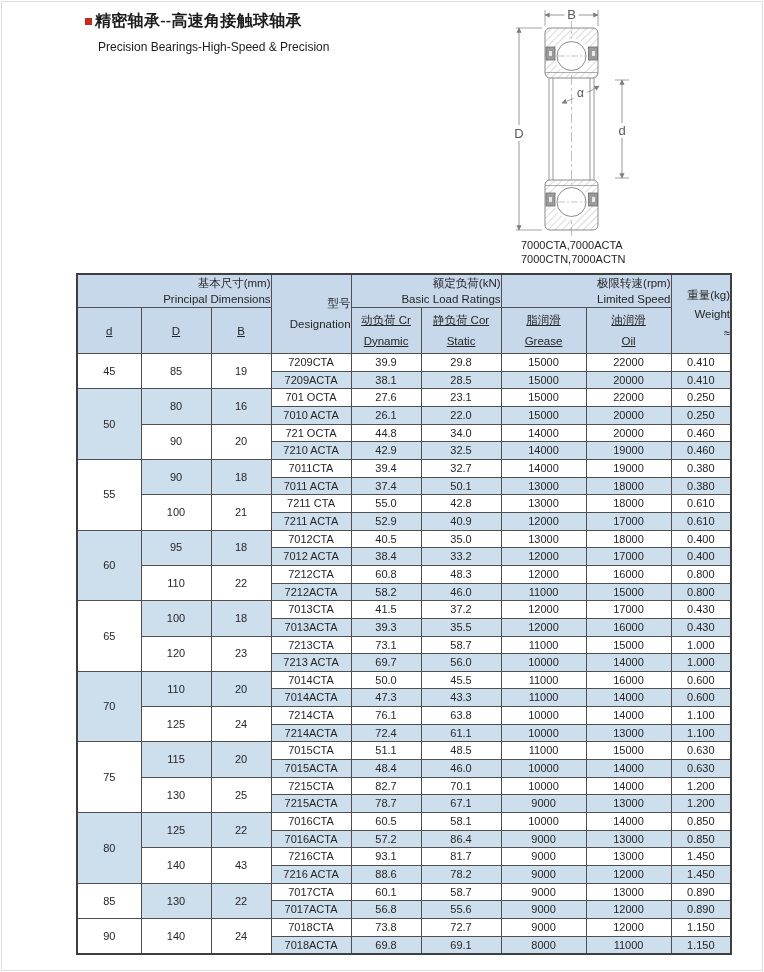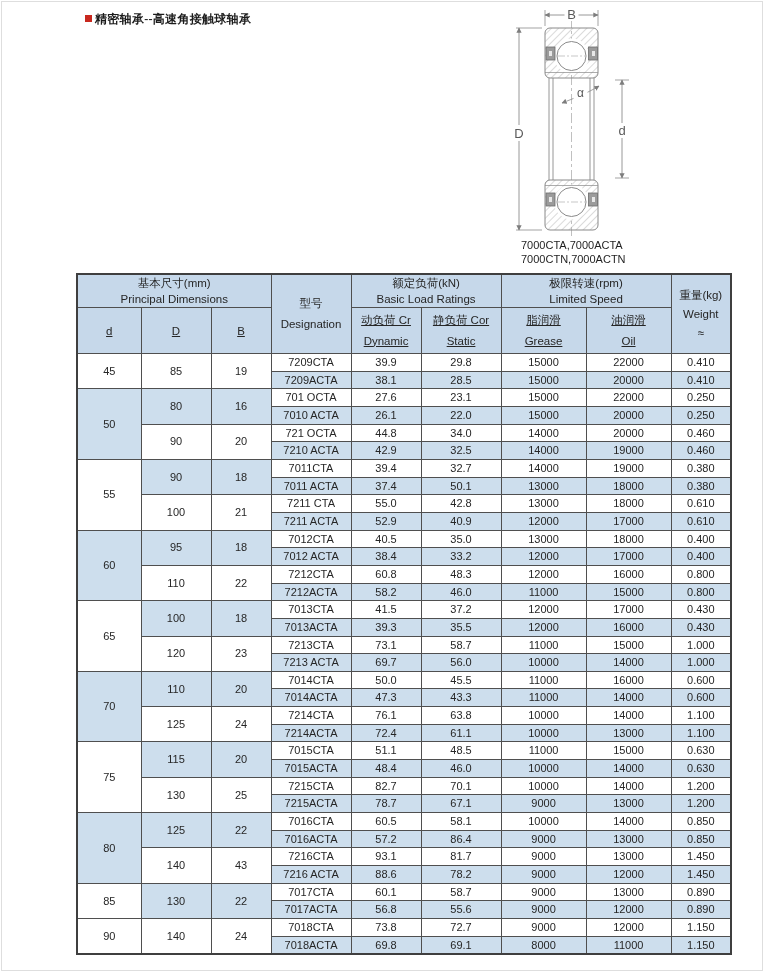--- a/index.html
+++ b/index.html
@@ -12,54 +12,55 @@
   }
   *{box-sizing:border-box;}
   html,body{margin:0;padding:0;background:#fff;}
   .page{
     position:relative;width:764px;height:972px;background:#fff;overflow:hidden;
     font-family:"Liberation Sans","DejaVu Sans",sans-serif;color:var(--text);
     outline:1px solid #dedede;outline-offset:-2px;
   }
   
   .header-block{position:absolute;left:85px;top:11px;}
-  .title-zh{font-size:12px;font-weight:700;color:#1c1c1c;letter-spacing:.3px;font-family:Liberation Serif, serif;}
+  .title-zh{font-size:16px;font-weight:700;color:#1c1c1c;letter-spacing:.3px;font-family:Liberation Serif, serif;}
   .bullet{display:inline-block;width:7px;height:7px;background:var(--bullet);margin-right:3px;vertical-align:1px;}
   .title-en{margin-left:13px;margin-top:5px;font-size:12px;line-height:21px;color:#1c1c1c;}
   
   .diagram{position:absolute;left:480px;top:0;width:284px;height:270px;}
   .diagram svg{display:block;}
   .diagram-caption{position:absolute;left:41px;top:239px;font-size:11px;line-height:13.5px;color:#1f1f1f;}
   
   .spec-table{
     position:absolute;left:76px;top:273px;width:654px;
     border-collapse:collapse;table-layout:fixed;
     border:2px solid var(--outer-border);
   }
   .spec-table th,.spec-table td{
     border:1px solid var(--border);padding:0;text-align:center;vertical-align:middle;
   }
   .spec-table thead th{background:var(--header-bg);font-weight:400;font-size:11.5px;color:var(--text);}
-  .band1 th{height:33px;}
+  .band1 th{height:33px;text-align:right;}
   .band2 th{height:46px;text-decoration:underline;}
   .h-l{line-height:16px;}
   .h-l2{line-height:21px;}
   .h-l3{line-height:19px;}
   .spec-table tbody td{height:16.65px;line-height:16.65px;font-size:11px;background:#fff;color:var(--text);}
   .spec-table tbody td.alt{background:var(--shade-bg);}
   .spec-table tbody td.shade{background:var(--shade-bg);}
 </style>
 </head>
 <body>
 
 <div class="page">
 
   <div class="header-block">
     <div class="title-zh"><span class="bullet"></span><span>精密轴承--高速角接触球轴承</span></div>
     <div class="title-en">
+      <div>Precision Bearings-High-Speed &amp; Precision</div>
     </div>
   </div>
 
   <div class="diagram">
     <svg width="284" height="238" viewBox="0 0 284 238">
       <defs>
         <pattern id="hatch" width="5" height="5" patternUnits="userSpaceOnUse" patternTransform="rotate(45)">
           <line x1="0" y1="0" x2="0" y2="5" stroke="#b6b6b6" stroke-width="1"></line>
         </pattern>
         <marker id="arr" viewBox="0 0 10 10" refX="9" refY="5" markerWidth="6.5" markerHeight="6.5" orient="auto-start-reverse">

